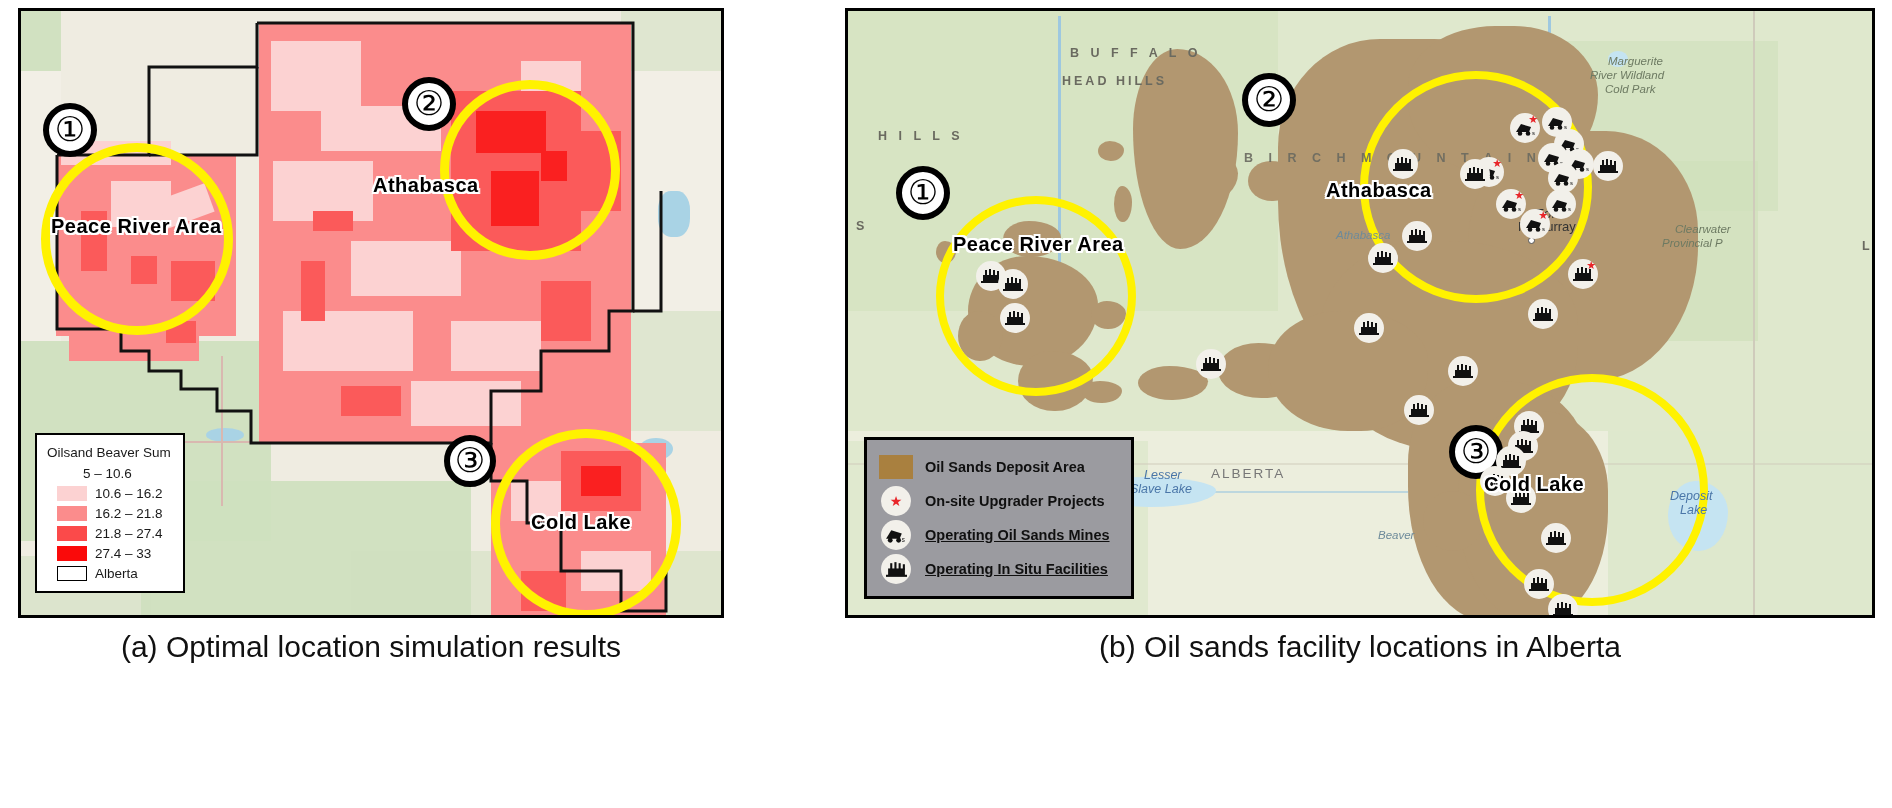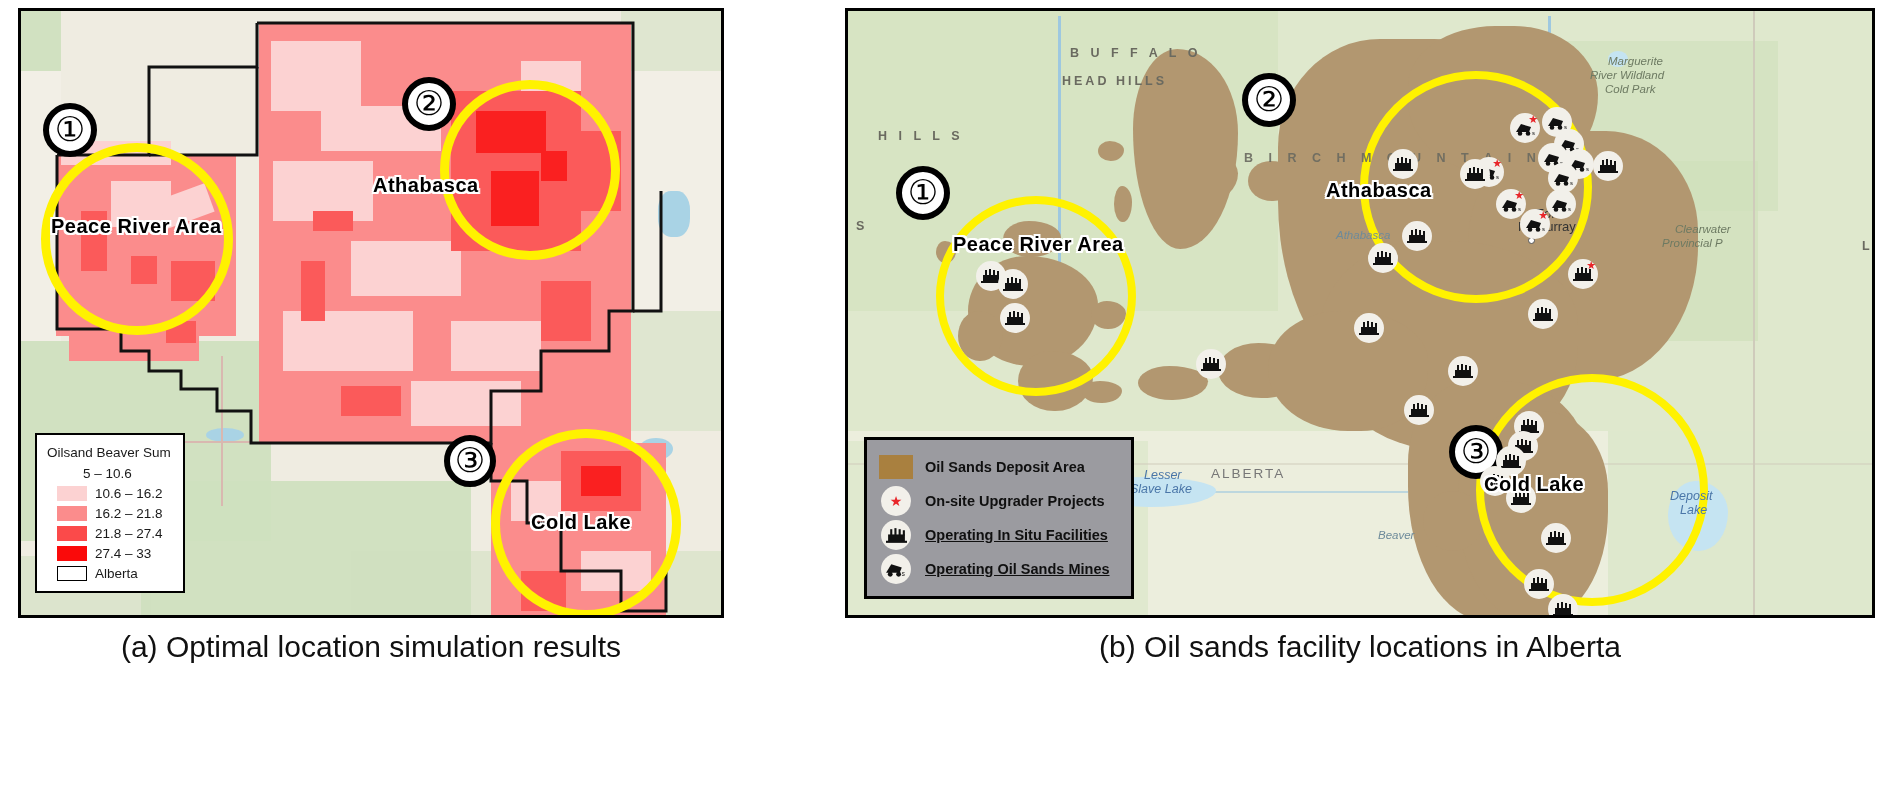--- a/index.html
+++ b/index.html
@@ -700,45 +700,45 @@
           <span class="iconwrap">
             <span class="fac" style="position:relative;left:0;top:0;width:30px;height:30px;">
               <span style="color:#e8262a;font-size:14px;line-height:1;">★</span>
             </span>
           </span>
           <span class="lbl">On-site Upgrader Projects</span>
         </div>
         <div class="row">
           <span class="iconwrap">
             <span class="fac" style="position:relative;left:0;top:0;width:30px;height:30px;">
+              <svg width="22" height="16" viewBox="0 0 21 15">
+                  <path d="M1 11 L14 11 L16 6 L6 3 Z" fill="#111"></path>
+                  <circle cx="5" cy="12.5" r="2.3" fill="#111"></circle>
+                  <circle cx="13" cy="12.5" r="2.3" fill="#111"></circle>
+                  <text x="16" y="14" font-size="6" fill="#111">s</text>
+                </svg>
+            </span>
+          </span>
+          <span class="lbl link">Operating Oil Sands Mines</span>
+        </div>
+        <div class="row">
+          <span class="iconwrap">
+            <span class="fac" style="position:relative;left:0;top:0;width:30px;height:30px;">
               <svg width="21" height="15" viewBox="0 0 20 14">
                   <rect x="2" y="6" width="16" height="7" fill="#111"></rect>
                   <rect x="4" y="1" width="2" height="6" fill="#111"></rect>
                   <rect x="8" y="0" width="2" height="7" fill="#111"></rect>
                   <rect x="12" y="1" width="2" height="6" fill="#111"></rect>
                   <rect x="16" y="2" width="2" height="5" fill="#111"></rect>
                   <rect x="0" y="12" width="20" height="2" fill="#111"></rect>
                 </svg>
             </span>
           </span>
           <span class="lbl link">Operating In Situ Facilities</span>
         </div>
-        <div class="row">
-          <span class="iconwrap">
-            <span class="fac" style="position:relative;left:0;top:0;width:30px;height:30px;">
-              <svg width="22" height="16" viewBox="0 0 21 15">
-                  <path d="M1 11 L14 11 L16 6 L6 3 Z" fill="#111"></path>
-                  <circle cx="5" cy="12.5" r="2.3" fill="#111"></circle>
-                  <circle cx="13" cy="12.5" r="2.3" fill="#111"></circle>
-                  <text x="16" y="14" font-size="6" fill="#111">s</text>
-                </svg>
-            </span>
-          </span>
-          <span class="lbl link">Operating Oil Sands Mines</span>
-        </div>
       </div>
     </div>
   </div>
 
   <div class="caption cap-b">(b) Oil sands facility locations in Alberta</div>
   <div class="caption cap-a">(a) Optimal location simulation results</div>
 
 </div>
 
 </body></html>

